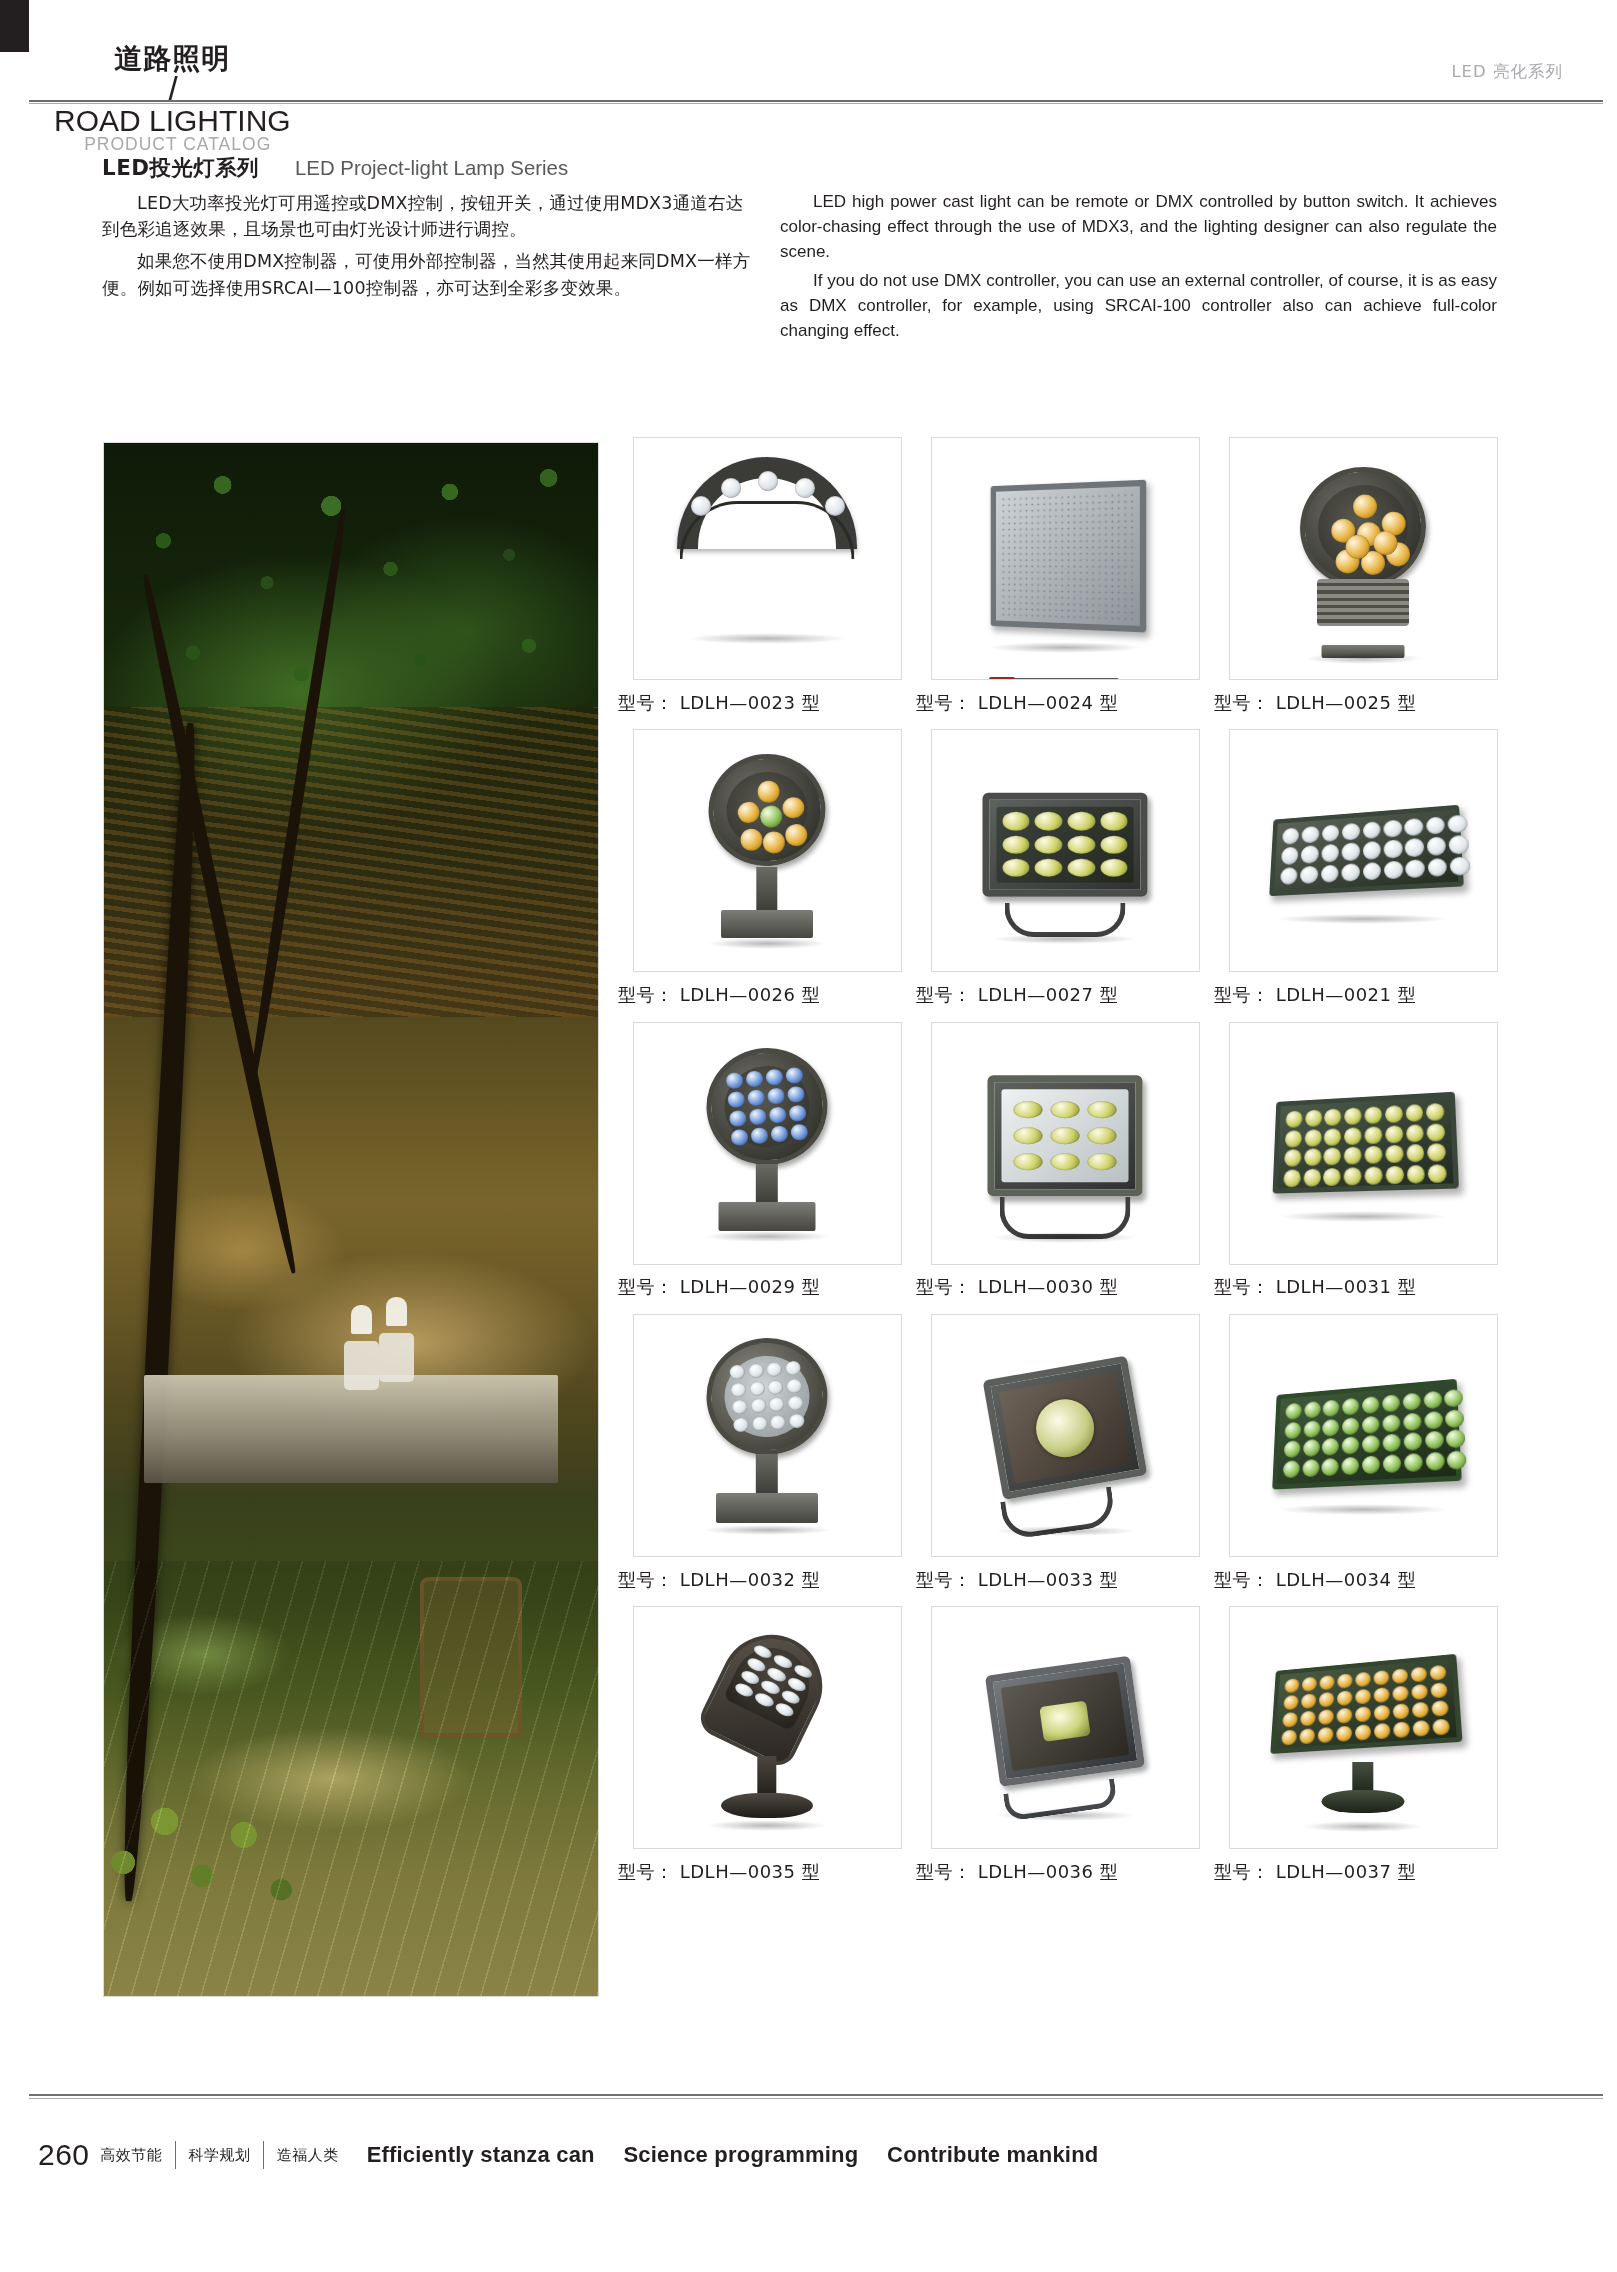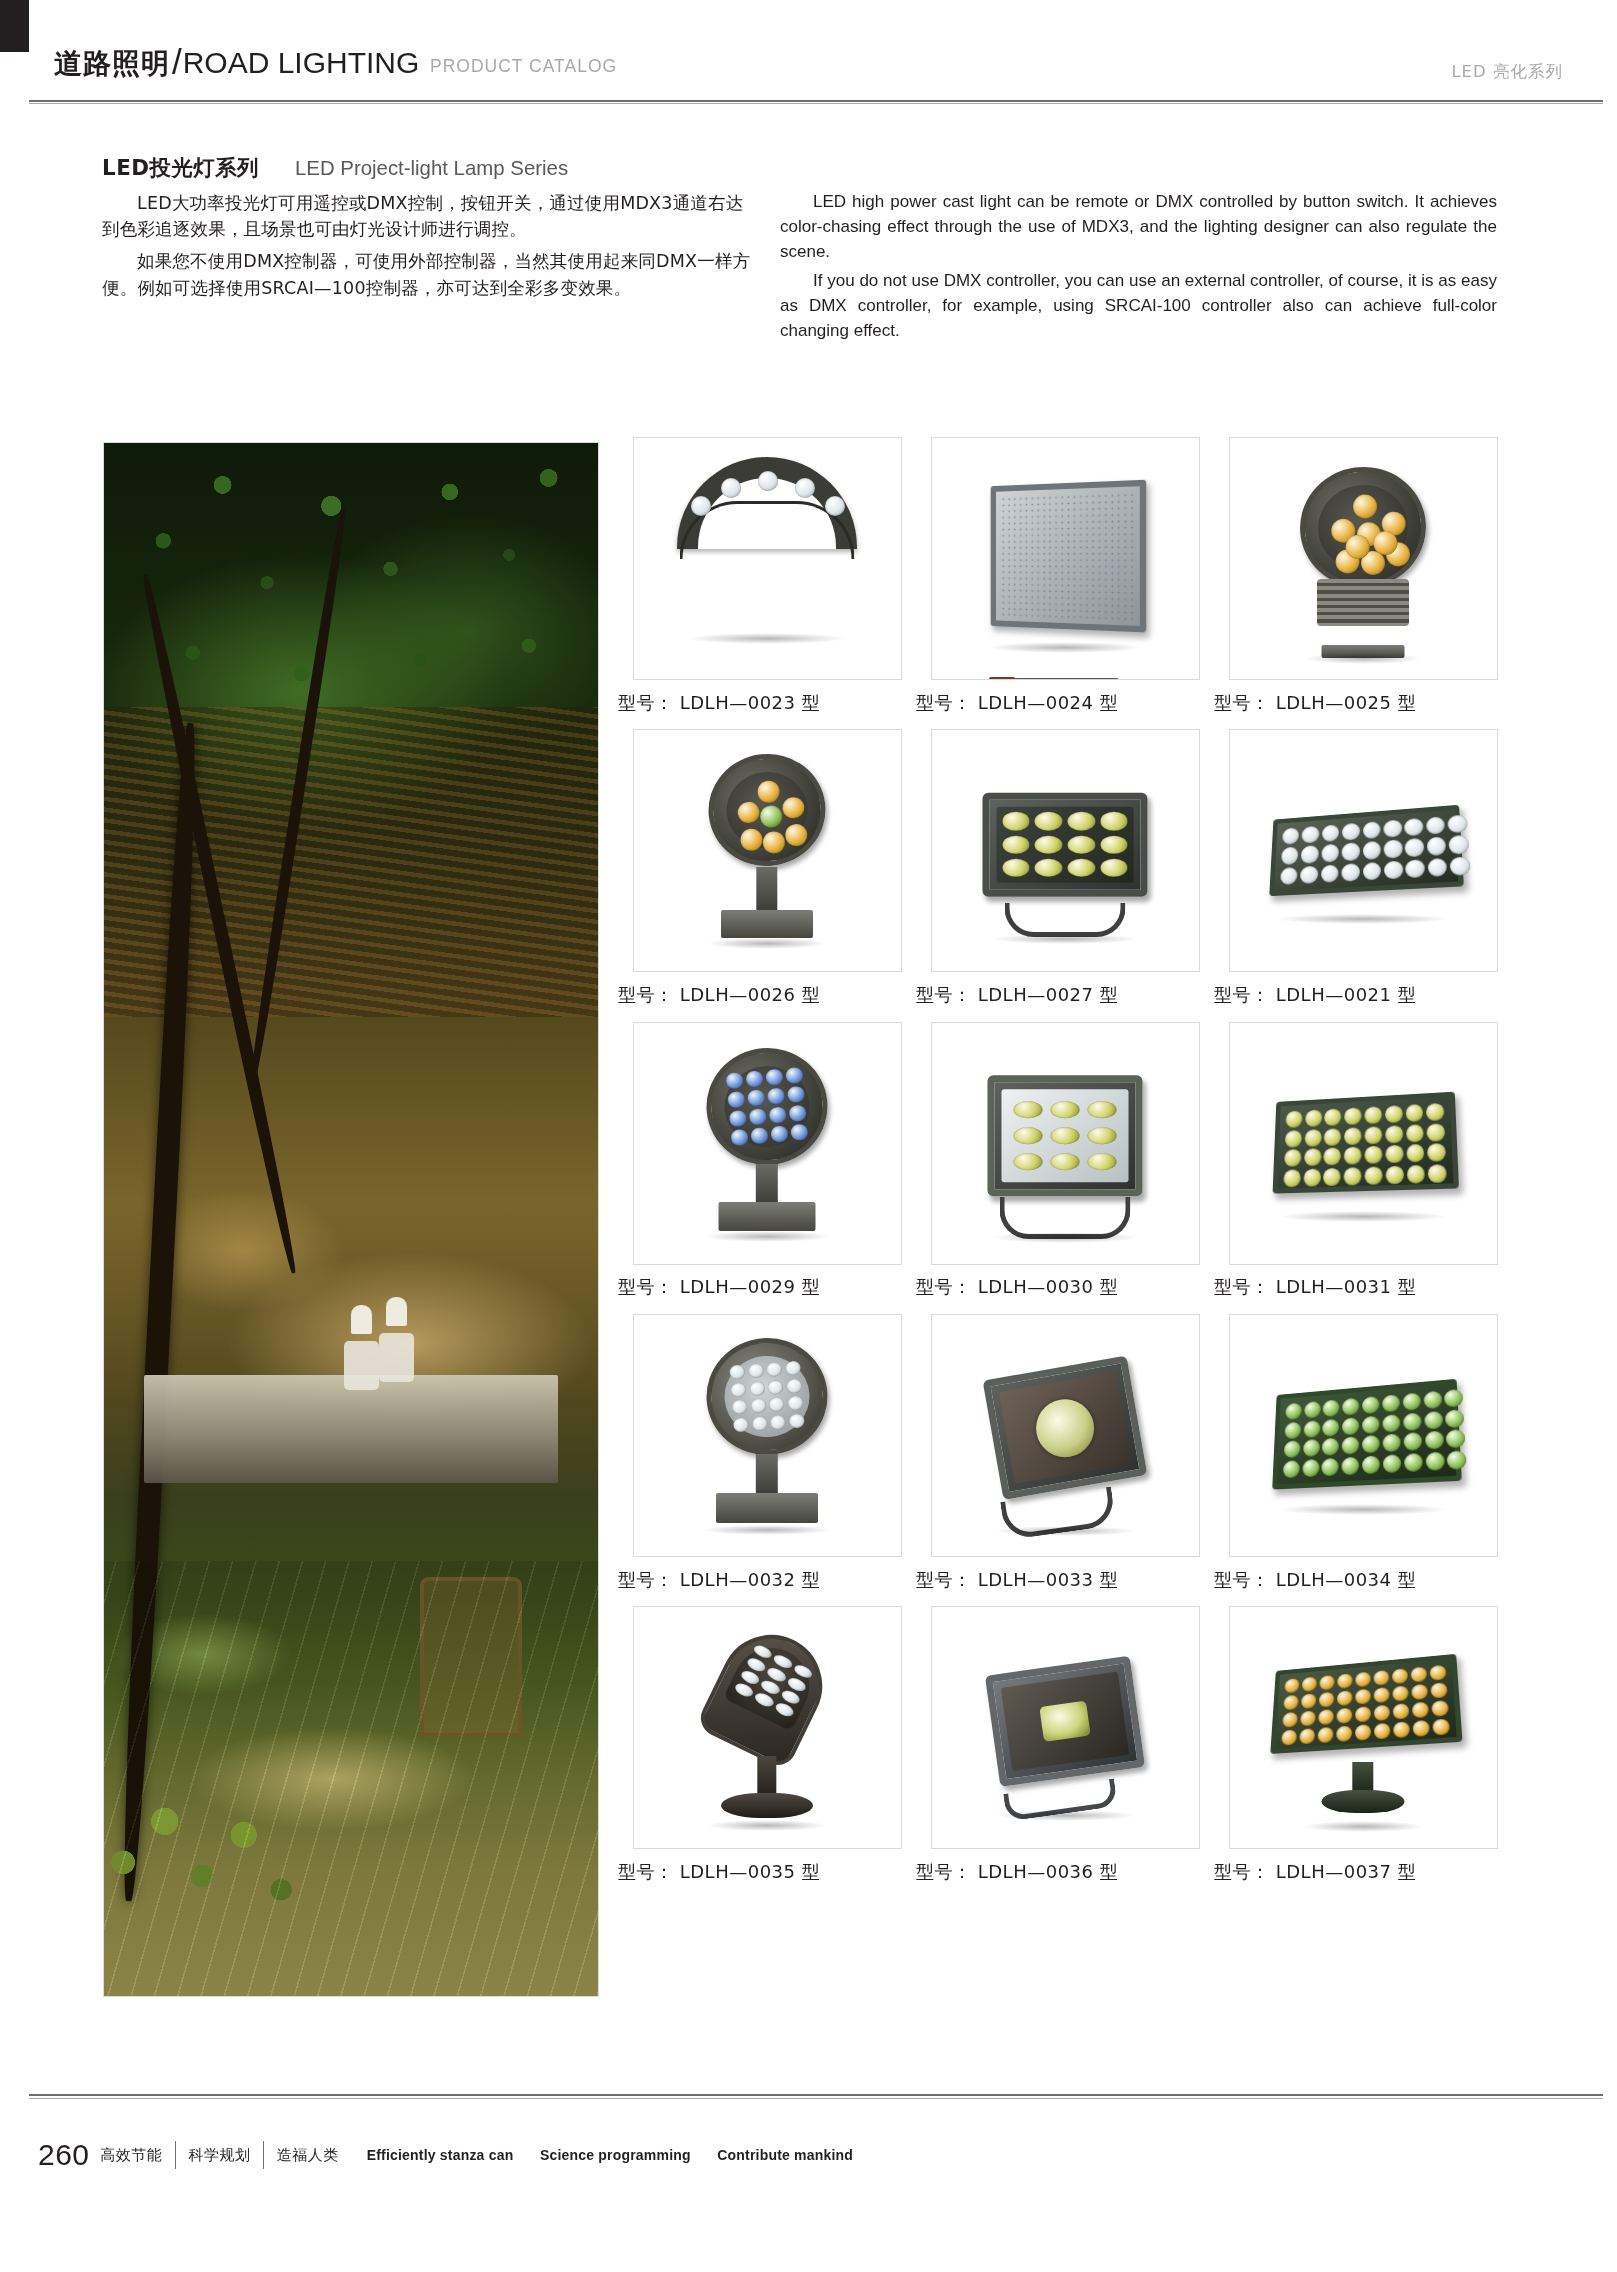--- a/index.html
+++ b/index.html
@@ -46,22 +46,23 @@
     position: absolute;
     left: 29px; top: 103px;
     width: 1574px;
     height: 0.5px;
     background: #a7a9ac;
   }
   .brand {
     position: absolute;
     left: 54px; top: 45px;
     display: flex;
-    align-items: flex-end;
+    align-items: center;
     white-space: nowrap;
+    flex-direction: column;
   }
   .brand-cn {
     font-family: "DejaVu Sans", sans-serif;
     font-weight: bold;
     font-size: 28px;
     letter-spacing: 1px;
     color: #231f20;
     line-height: 1;
   }
   .brand-slash {
@@ -475,21 +476,21 @@
   }
   .f-cn {
     font-family: "DejaVu Sans", sans-serif;
     font-size: 15px; color: #231f20; letter-spacing: 0.5px;
   }
   .f-div {
     width: 1px; height: 28px; background: #6d6e71;
     margin: 0 12.6px;
   }
   .f-en {
-    font-size: 14px; font-weight: bold; color: #231f20;
+    font-size: 22px; font-weight: bold; color: #231f20;
     margin-left: 28px; letter-spacing: 0.2px;
   }
   .f-en span { margin-right: 22.4px; }
 </style>
 </head>
 <body>
 
 <div class="header">
   <div class="header-dark"></div>
   <div class="header-white-block"></div>

